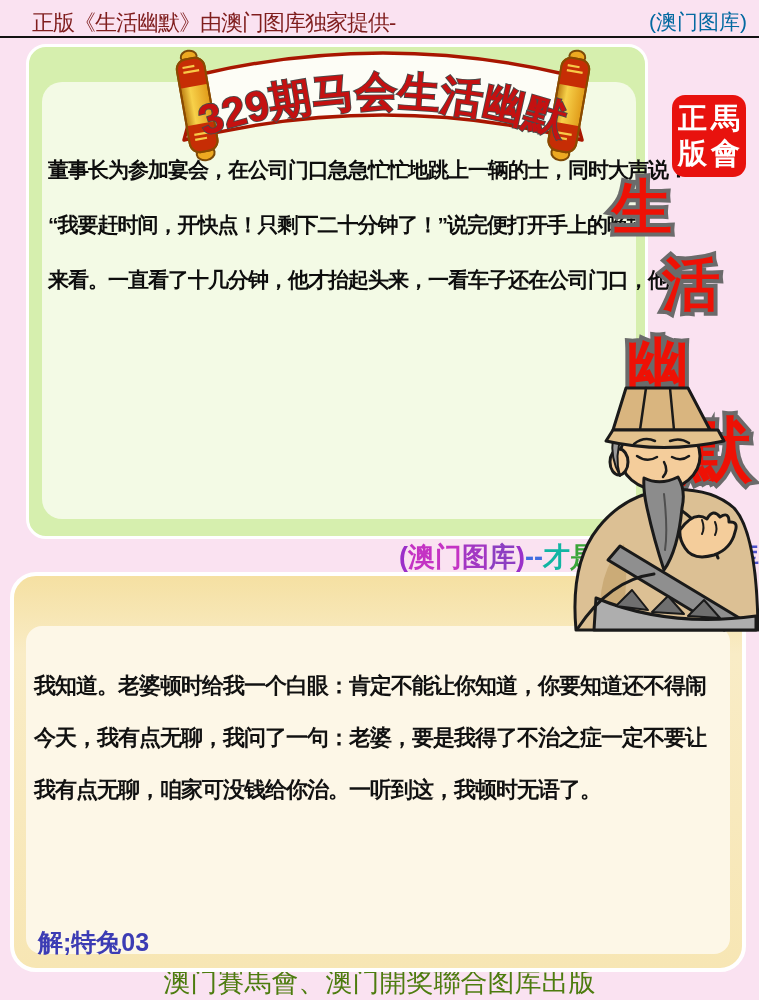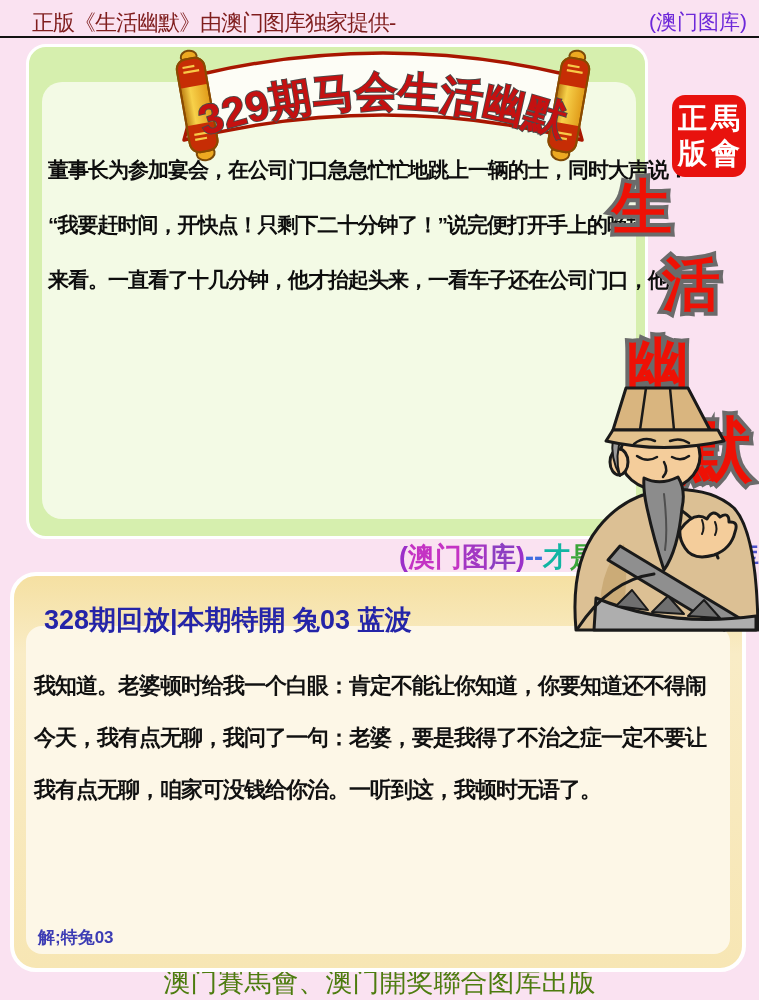--- a/index.html
+++ b/index.html
@@ -1,21 +1,21 @@
 <!DOCTYPE html>
 <html><head>
 <meta charset="utf-8">
 <style>
   html,body{margin:0;padding:0;}
   body{font-family:"Liberation Sans","DejaVu Sans",sans-serif;}
   #page{position:relative;width:759px;height:1000px;background:#fae2f1;overflow:hidden;}
 
   
   .topbar-left{position:absolute;left:32px;top:8px;font-size:22px;color:#7f1d1d;letter-spacing:-1px;white-space:nowrap;}
-  .topbar-right{position:absolute;right:12px;top:8px;font-size:21px;color:#6d28d9;white-space:nowrap;}
+  .topbar-right{position:absolute;right:12px;top:8px;font-size:21px;color:#0369a1;white-space:nowrap;}
   .top-rule{position:absolute;left:0;top:36px;width:759px;height:2px;background:#121212;}
 
   
   .humor-box{position:absolute;left:26px;top:44px;width:622px;height:495px;background:#d6efae;border:3px solid #ffffff;border-radius:20px;box-sizing:border-box;}
   .humor-inner{position:absolute;left:42px;top:82px;width:594px;height:437px;background:#f3fae5;border-radius:20px;}
   .story{position:absolute;left:48px;top:142px;width:588px;font-size:21px;font-weight:bold;color:#0d0d0d;letter-spacing:-1px;}
   .story .line{white-space:nowrap;height:55px;line-height:55px;}
 
   
   .banner{position:absolute;left:152px;top:44px;width:462px;height:120px;}
@@ -35,21 +35,21 @@
 
   
   .auth-line{position:absolute;left:0;top:539px;width:759px;text-align:right;font-size:27px;font-weight:bold;letter-spacing:0;white-space:nowrap;}
 
   
   .replay-box{position:absolute;left:10px;top:572px;width:736px;height:400px;border:4px solid #ffffff;border-radius:26px;box-sizing:border-box;background:linear-gradient(#f5e0a2,#f9ecc6 20%,#f7e6b4);z-index:2;}
   .replay-inner{position:absolute;left:12px;top:50px;right:12px;bottom:14px;background:#fdf7e7;border-radius:16px;}
   .replay-header{position:absolute;left:30px;top:26px;font-size:27px;font-weight:bold;color:#2424a8;white-space:nowrap;}
   .joke{position:absolute;left:20px;top:84px;width:700px;font-size:22px;font-weight:bold;color:#111111;letter-spacing:-1px;}
   .joke .line{white-space:nowrap;height:52px;line-height:52px;}
-  .solution{position:absolute;left:24px;top:350px;font-size:17px;font-weight:bold;color:#3c3cb4;white-space:nowrap;}
+  .solution{position:absolute;left:24px;top:350px;font-size:25px;font-weight:bold;color:#3c3cb4;white-space:nowrap;}
 
   
   .footer{position:absolute;left:0;top:964px;width:759px;text-align:center;font-size:27px;color:#4d7c0f;letter-spacing:0;}
 </style>
 </head>
 <body>
 
 <div id="page">
 
   <div class="topbar-left">正版《生活幽默》由澳门图库独家提供-</div>
@@ -157,21 +157,20 @@
         <path d="M112,152 q14,-20 27,-11 q6,-11 13,-2 q9,-6 9,5 q10,-1 6,10 q-4,17 -21,23 q-21,6 -29,-7 q-6,-9 -5,-18 z" fill="#f4cd9b"></path>
         <path d="M134,142 q3,8 0,14 M147,144 q3,7 0,13" fill="none" stroke-width="2"></path>
       </g>
     </svg>
   </div>
 
   <div class="auth-line"><span style="color: rgb(155, 48, 201);">(</span><span style="color: rgb(196, 51, 196);">澳</span><span style="color: rgb(196, 51, 196);">门</span><span style="color: rgb(162, 55, 195);">图</span><span style="color: rgb(141, 62, 194);">库</span><span style="color: rgb(155, 48, 201);">)</span><span style="color: rgb(63, 108, 224);">-</span><span style="color: rgb(63, 108, 224);">-</span><span style="color: rgb(17, 181, 163);">才</span><span style="color: rgb(58, 165, 58);">是</span><span style="color: rgb(58, 165, 58);">正</span><span style="color: rgb(43, 159, 174);">版</span><span style="color: rgb(226, 87, 29);">马</span><span style="color: rgb(224, 139, 31);">会</span><span style="color: rgb(217, 42, 28);">图</span><span style="color: rgb(75, 80, 200);">库</span></div>
 
   <div class="replay-box">
     <div class="replay-inner"></div>
-    <div class="replay-header">328期回放|本期特開 兔03 蓝波</div>
     <div class="joke">
       <div class="line">我知道。老婆顿时给我一个白眼：肯定不能让你知道，你要知道还不得闹</div>
       <div class="line">今天，我有点无聊，我问了一句：老婆，要是我得了不治之症一定不要让</div>
       <div class="line">我有点无聊，咱家可没钱给你治。一听到这，我顿时无语了。</div>
     </div>
     <div class="solution">解;特兔03</div>
   </div>
 
   <div class="footer">澳门賽馬會、澳门開奖聯合图库出版</div>
 

